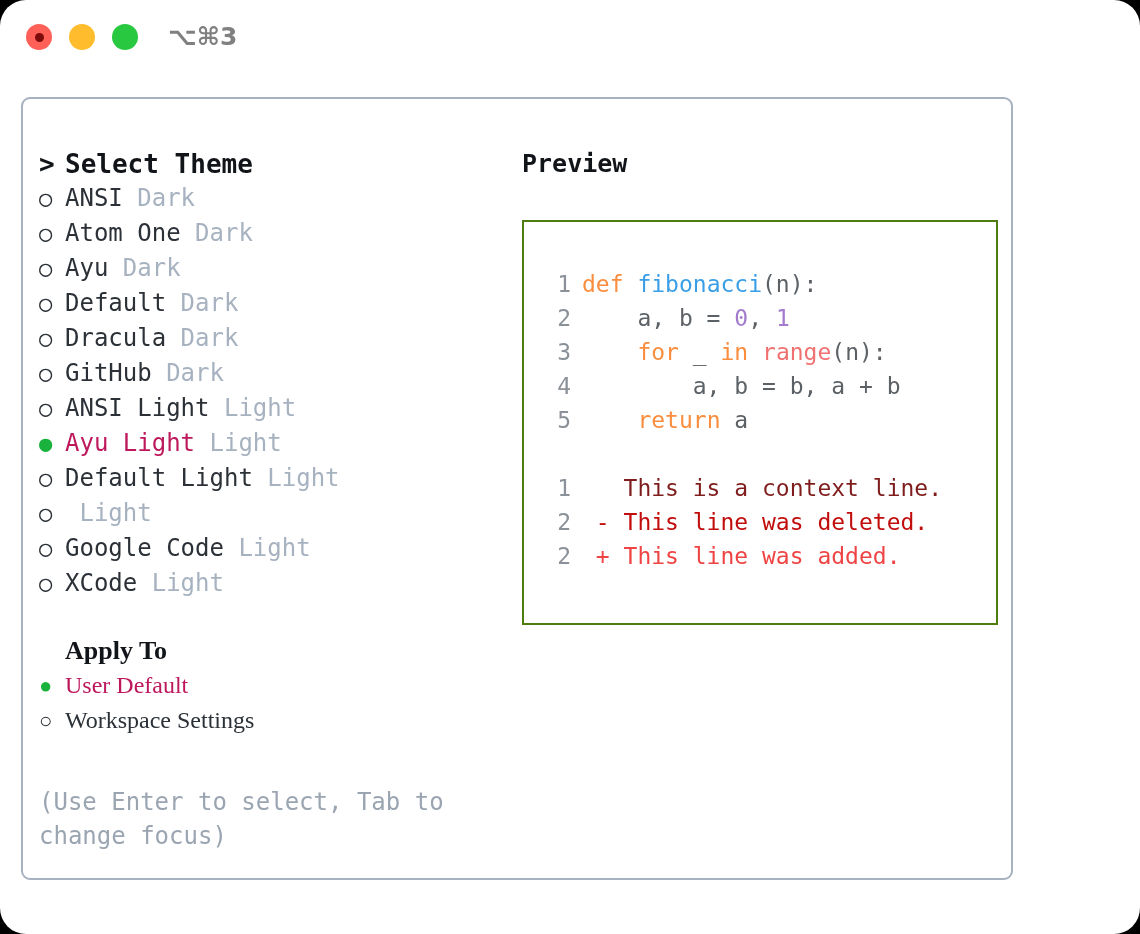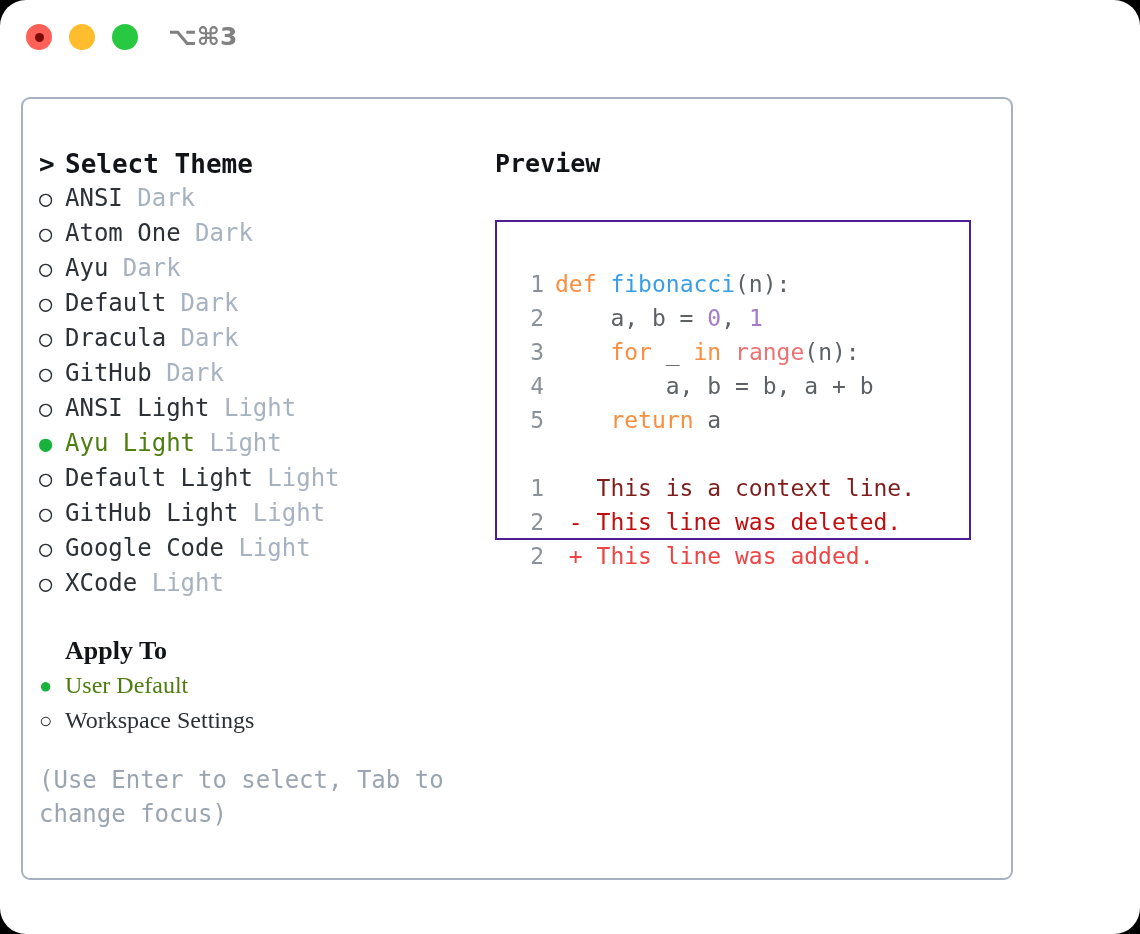--- a/index.html
+++ b/index.html
@@ -107,56 +107,56 @@
   }
 
   .bullet {
     display: inline-block;
     width: 26px;
     flex: 0 0 26px;
     font-size: 22px;
     color: #2b3137;
   }
   .opt-row.selected .bullet { color: #18b23c; }
-  .opt-row.selected .opt-label { color: #4d7c0f; }
+  .opt-row.selected .opt-label { color: #be185d; }
 
   .opt-label { color: #2b3137; }
   .opt-kind  { color: #a7b2c0; }
 
   #apply-block { margin-top: 33px; font-family: Liberation Serif, serif; }
 
   #help-text {
-    margin-top: 25px;
+    margin-top: 47px;
     font-size: 24px;
     line-height: 34px;
     color: #9aa5b1;
     width: 410px;
     white-space: pre-wrap;
   }
 
   
   #right-col {
     position: absolute;
-    left: 472px;
+    left: 499px;
     top: 48px;
     width: 500px;
   }
 
   #preview-title {
     font-size: 25px;
     font-weight: bold;
     color: #111418;
     line-height: 34px;
   }
 
   #preview-box {
     margin-top: 39px;
     width: 476px;
-    height: 320px;
-    border: 2px solid #4c1d95;
+    height: 405px;
+    border: 2px solid #4d7c0f;
     background: #ffffff;
     padding: 45px 0 0 0;
   }
 
   .code-line {
     font-size: 23px;
     line-height: 34px;
     white-space: pre;
     padding-left: 15px;
   }
@@ -204,21 +204,21 @@
       <div id="theme-list">
           <div class="opt-row"><span class="bullet">○</span><span class="opt-label">ANSI</span><span class="opt-kind"> Dark</span></div>
           <div class="opt-row"><span class="bullet">○</span><span class="opt-label">Atom One</span><span class="opt-kind"> Dark</span></div>
           <div class="opt-row"><span class="bullet">○</span><span class="opt-label">Ayu</span><span class="opt-kind"> Dark</span></div>
           <div class="opt-row"><span class="bullet">○</span><span class="opt-label">Default</span><span class="opt-kind"> Dark</span></div>
           <div class="opt-row"><span class="bullet">○</span><span class="opt-label">Dracula</span><span class="opt-kind"> Dark</span></div>
           <div class="opt-row"><span class="bullet">○</span><span class="opt-label">GitHub</span><span class="opt-kind"> Dark</span></div>
           <div class="opt-row"><span class="bullet">○</span><span class="opt-label">ANSI Light</span><span class="opt-kind"> Light</span></div>
           <div class="opt-row selected"><span class="bullet">●</span><span class="opt-label">Ayu Light</span><span class="opt-kind"> Light</span></div>
           <div class="opt-row"><span class="bullet">○</span><span class="opt-label">Default Light</span><span class="opt-kind"> Light</span></div>
-          <div class="opt-row"><span class="bullet">○</span><span class="opt-label">GitHub Light</span><span class="opt-kind"> Light</span></div>
+          <div class="opt-row"><span class="bullet">○</span><span class="opt-kind"> Light</span></div>
           <div class="opt-row"><span class="bullet">○</span><span class="opt-label">Google Code</span><span class="opt-kind"> Light</span></div>
           <div class="opt-row"><span class="bullet">○</span><span class="opt-label">XCode</span><span class="opt-kind"> Light</span></div>
         </div>
 
       <div id="apply-block">
         <div class="section-head"><span class="marker"> </span><span>Apply To</span></div>
         <div id="apply-list">
             <div class="opt-row selected"><span class="bullet">●</span><span class="opt-label">User Default</span></div>
             <div class="opt-row"><span class="bullet">○</span><span class="opt-label">Workspace Settings</span></div>
           </div>

